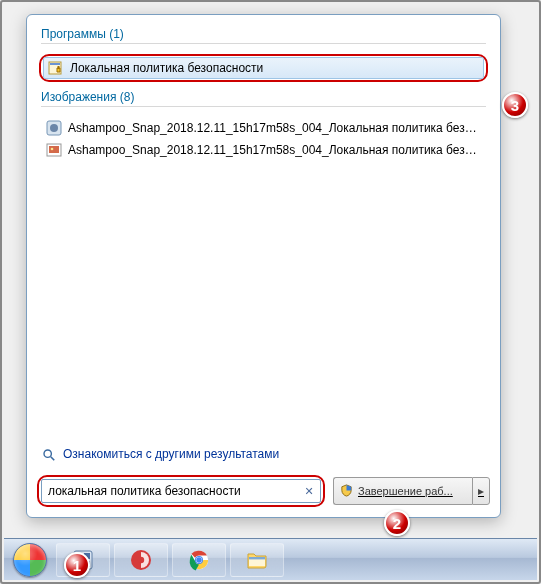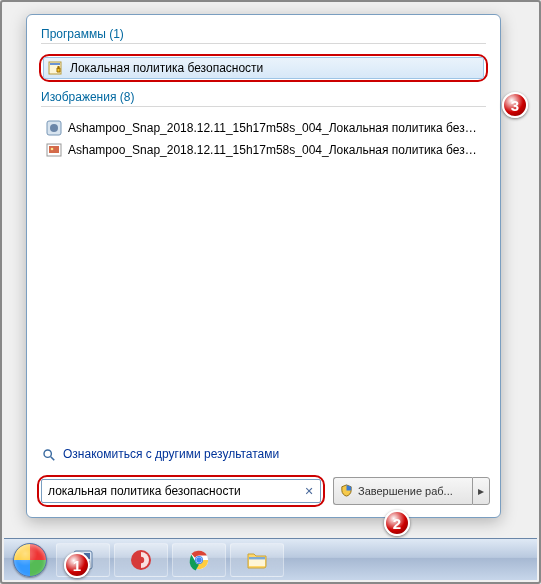--- a/index.html
+++ b/index.html
@@ -116,20 +116,21 @@
     color: #4b6a9b;
     cursor: pointer;
     display: flex; align-items: center; justify-content: center;
     font-size: 11px;
   }
   .shutdown {
     flex: 1;
     display: flex;
     align-items: stretch;
     height: 28px;
+    text-decoration: underline;
   }
   .shutdown-main {
     flex: 1;
     background: linear-gradient(#f6f6f6, #e4e4e4);
     border: 1px solid #9a9a9a;
     border-right: none;
     border-radius: 3px 0 0 3px;
     display: flex; align-items: center; gap: 5px;
     padding: 0 6px;
     font-size: 11px;

